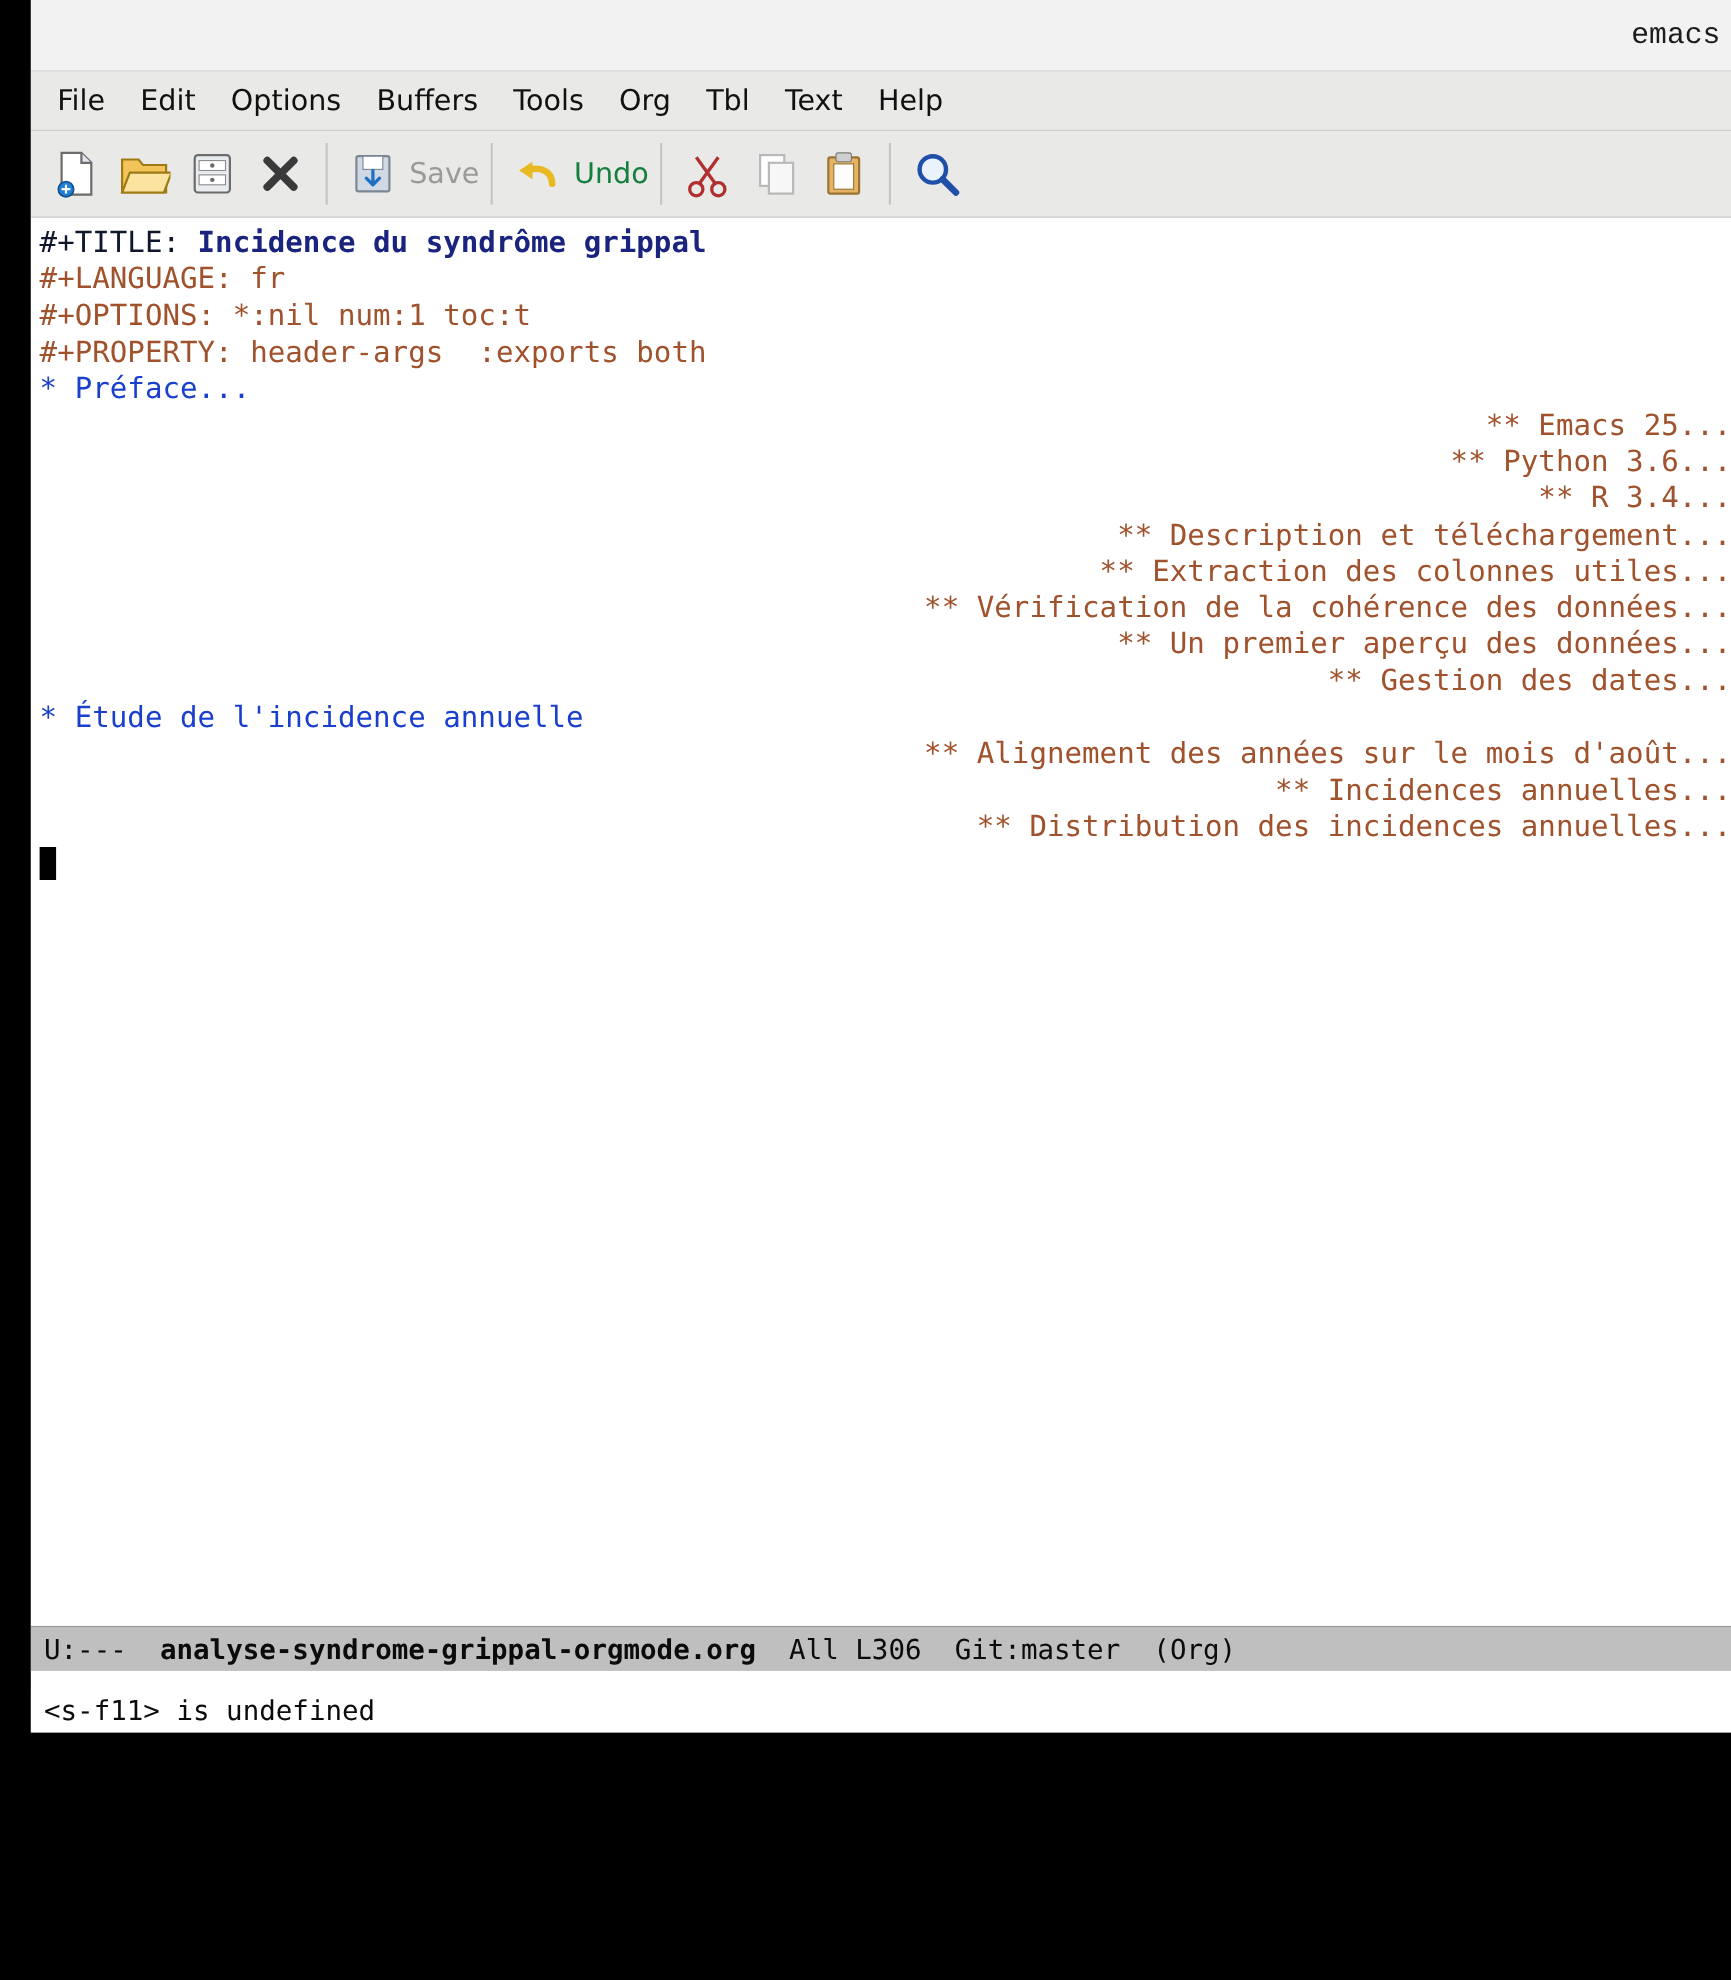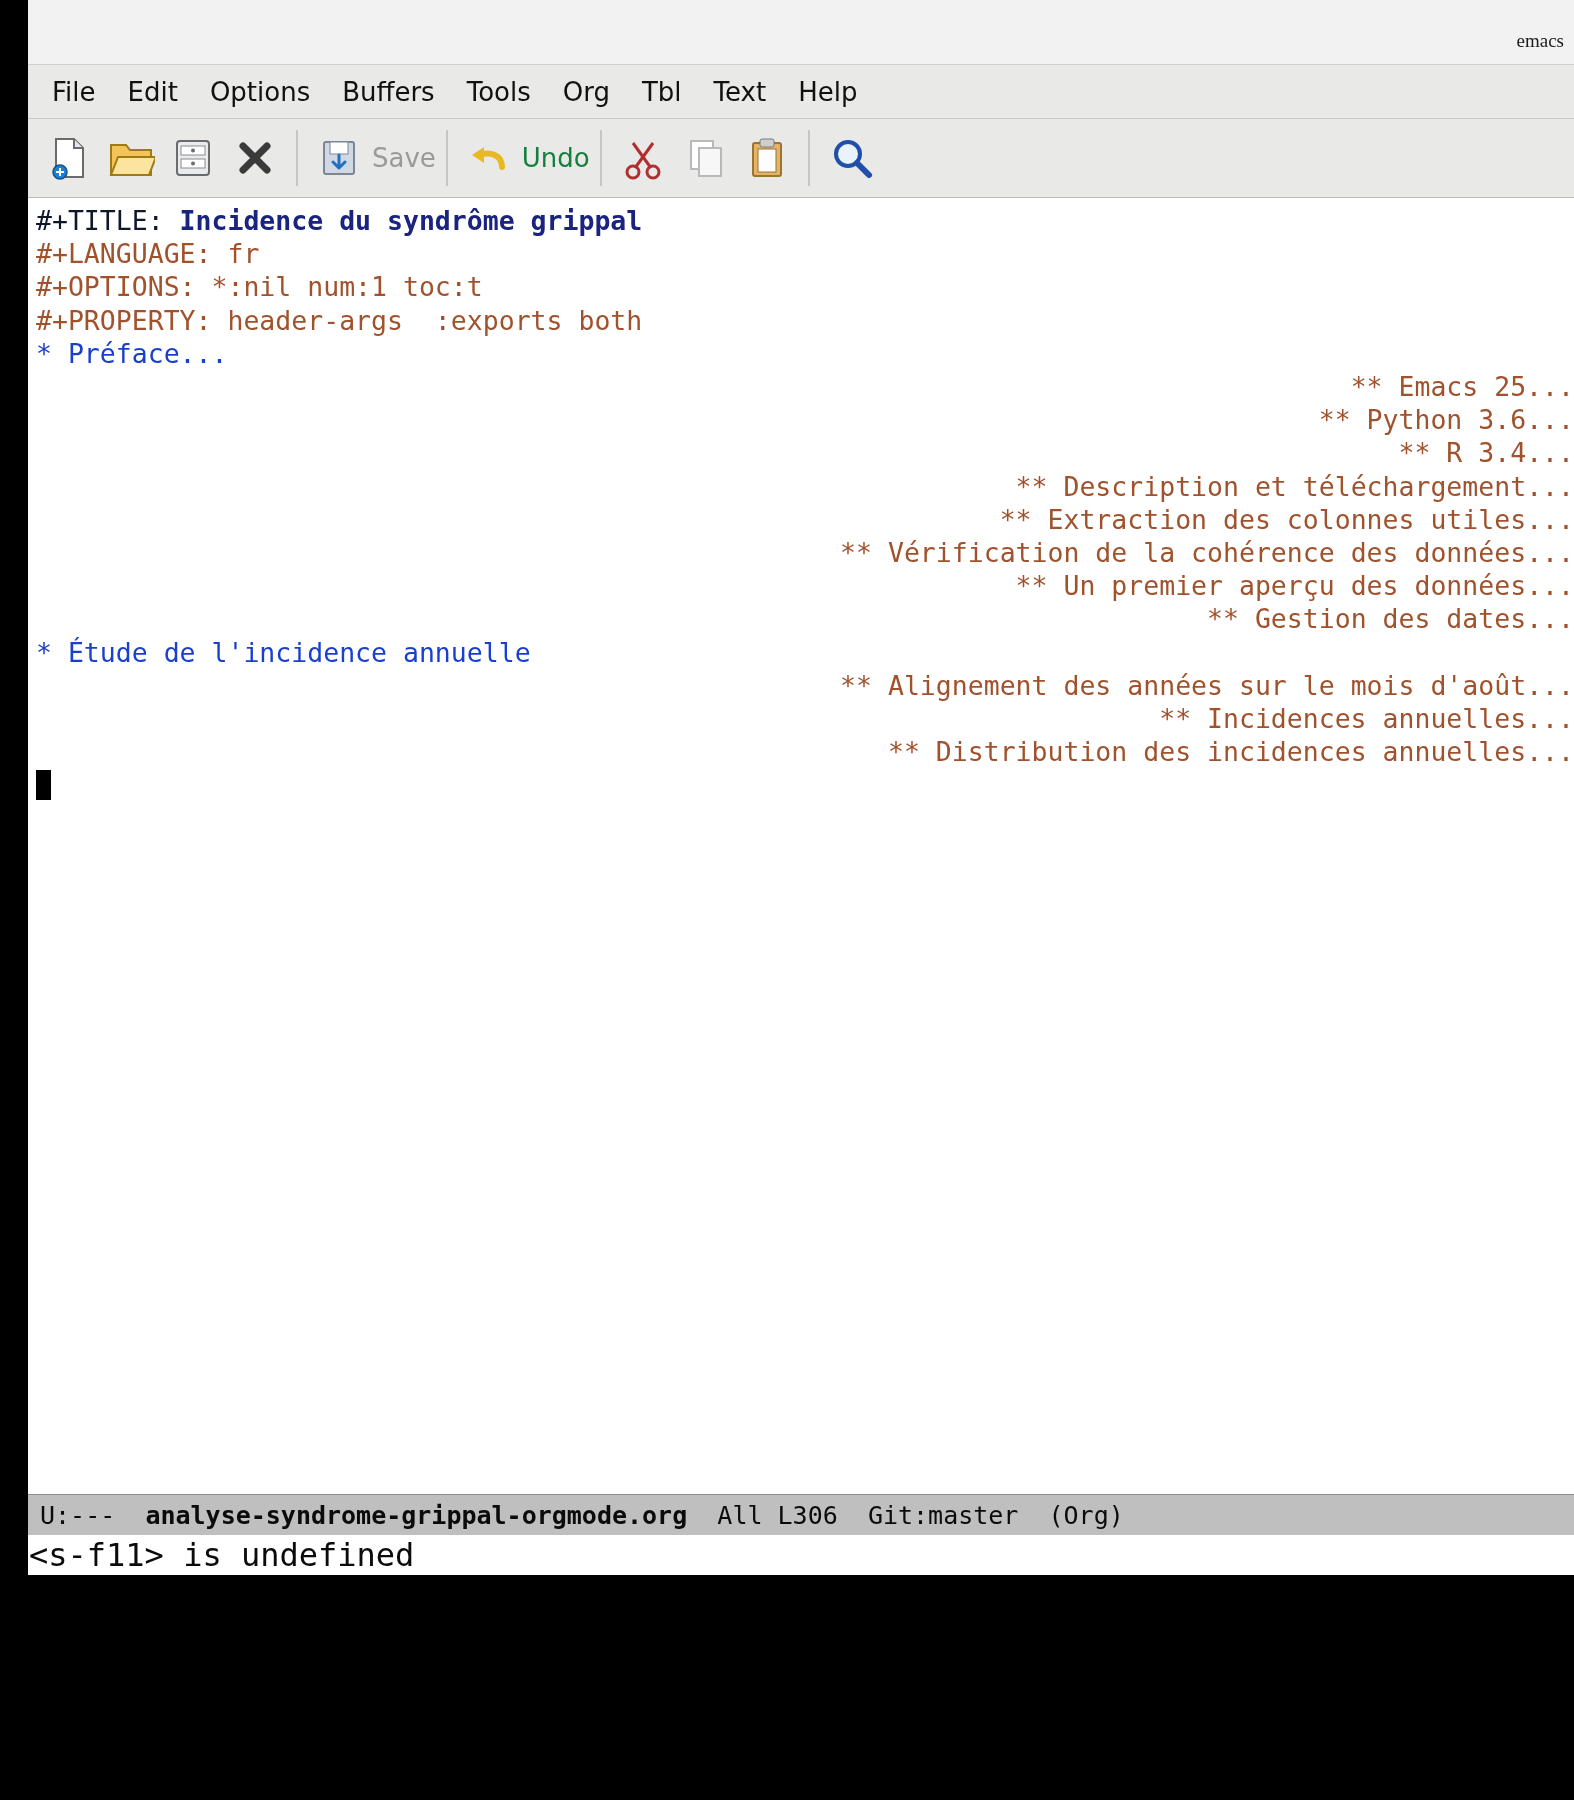--- a/index.html
+++ b/index.html
@@ -28,25 +28,25 @@
   .titlebar {
     height: 64px;
     background: #f2f2f2;
     border-bottom: 1px solid #cfcfcf;
     position: relative;
     flex: 0 0 auto;
   }
   .titlebar-text {
     position: absolute;
     right: 10px;
-    top: 30px;
-    font-size: 19px;
+    top: 18px;
+    font-size: 27px;
     color: #1c1c1c;
     white-space: nowrap;
-    font-family: Liberation Serif, serif;
+    font-family: Liberation Mono, monospace;
   }
   
   .menubar {
     height: 53px;
     background: #e9e9e7;
     border-bottom: 1px solid #c8c8c4;
     display: flex;
     align-items: center;
     padding-left: 8px;
     flex: 0 0 auto;
@@ -137,27 +137,28 @@
     padding-left: 12px;
     white-space: pre;
     flex: 0 0 auto;
   }
   .modeline b { font-weight: bold; }
   
   .minibuffer {
     height: 40px;
     background: #ffffff;
     font-family: "DejaVu Sans Mono", monospace;
-    font-size: 32px;
+    font-size: 25px;
     color: #0b0b0b;
-    padding-left: 1px;
+    padding-left: 12px;
     display: flex;
     align-items: center;
     white-space: pre;
     flex: 0 0 auto;
+    margin-top: 16px;
   }
 </style>
 </head>
 <body>
 
 <div class="window">
 
   <div class="titlebar">
     <div class="titlebar-text">emacs</div>
   </div>

